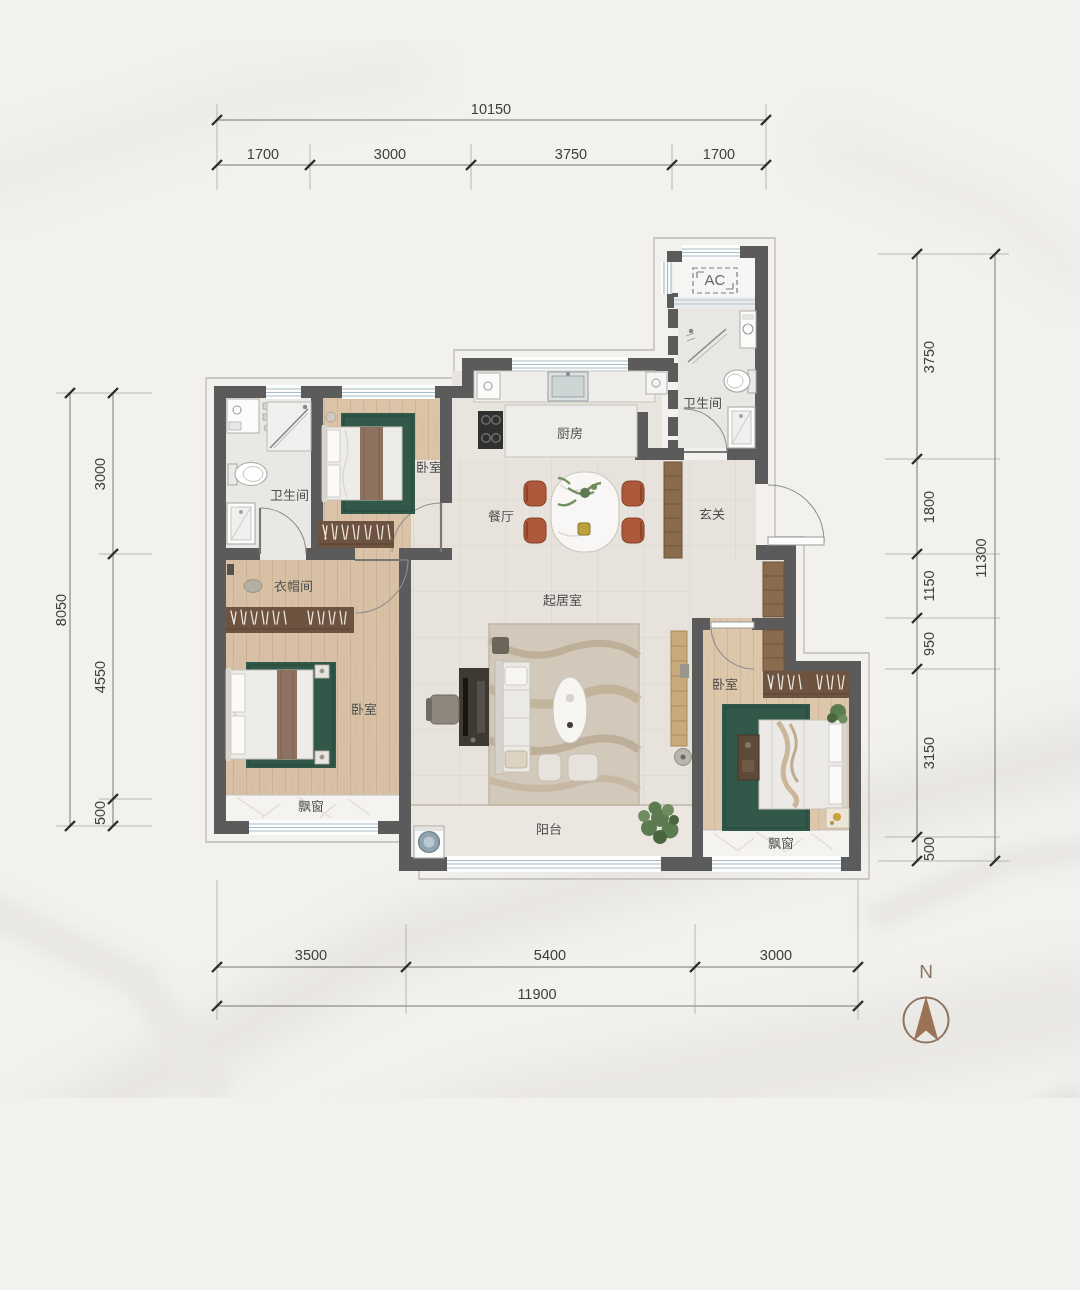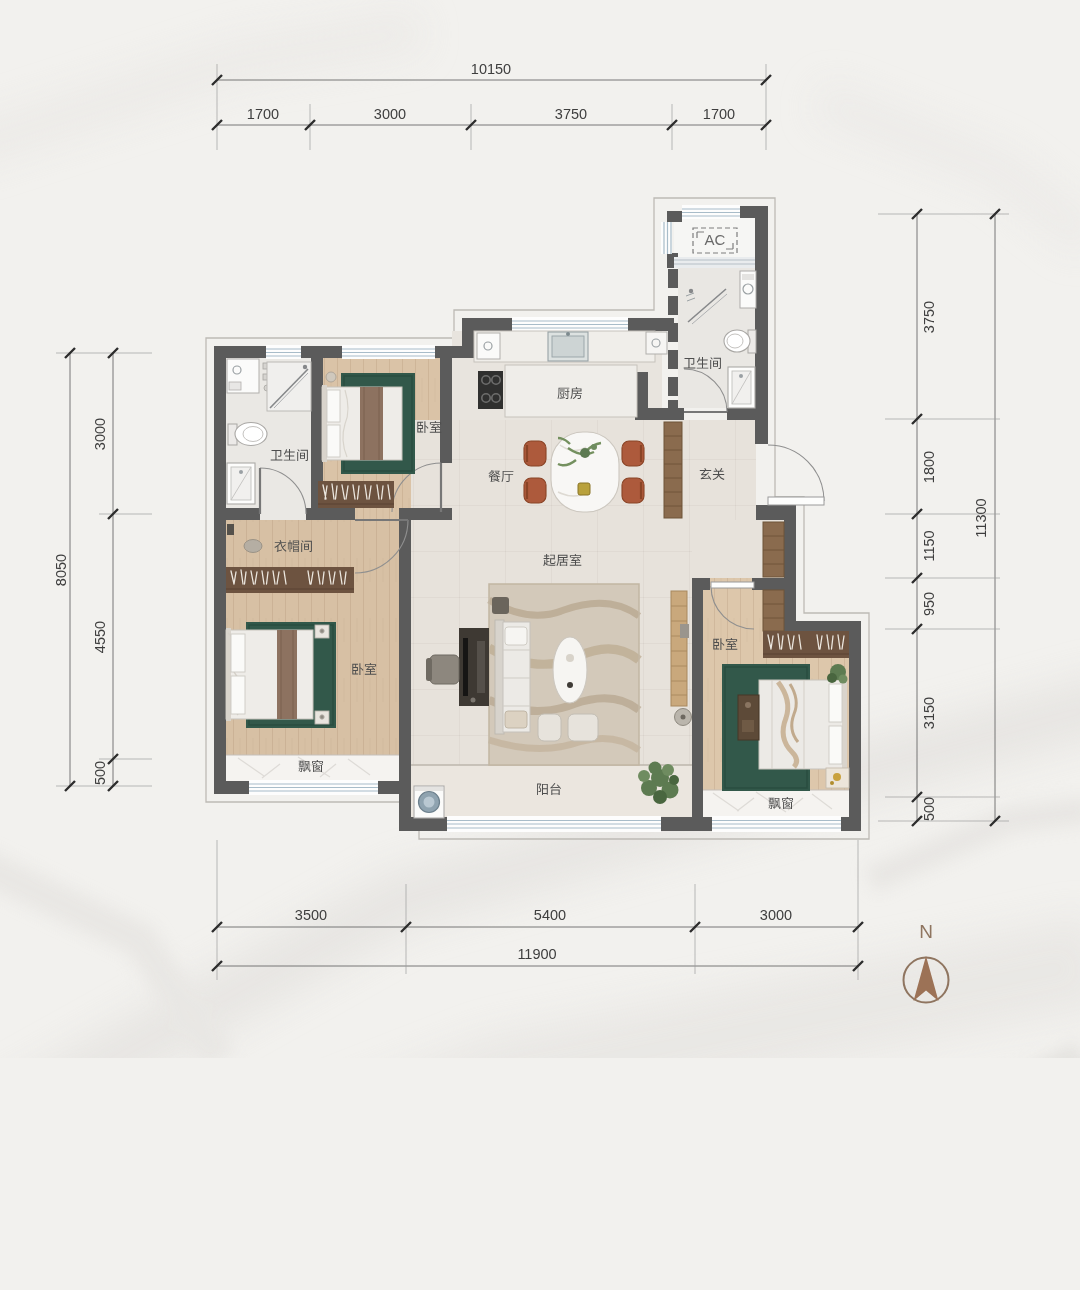--- a/index.html
+++ b/index.html
@@ -1,16 +1,16 @@
 <!DOCTYPE html>
 <html><head>
 <meta charset="utf-8">
 <style>
 html,body{margin:0;padding:0;background:#f2f1ee;}
-#page{position:relative;width:1080px;height:1058px;overflow:hidden;font-family:"Liberation Sans",sans-serif;}
+#page{position:relative;width:1080px;height:1058px;overflow:hidden;font-family:"Liberation Sans",sans-serif;margin-top:40px;}
 text{font-family:"Liberation Sans",sans-serif;}
 .dimt{font-size:14.5px;fill:#3e3e3e;}
 </style>
 </head>
 <body>
 <div id="page">
 <svg width="1080" height="1290" viewBox="0 0 1080 1290">
 <defs>
 <filter id="blur18" x="-50%" y="-50%" width="200%" height="200%">
           <feGaussianBlur stdDeviation="18"></feGaussianBlur>

